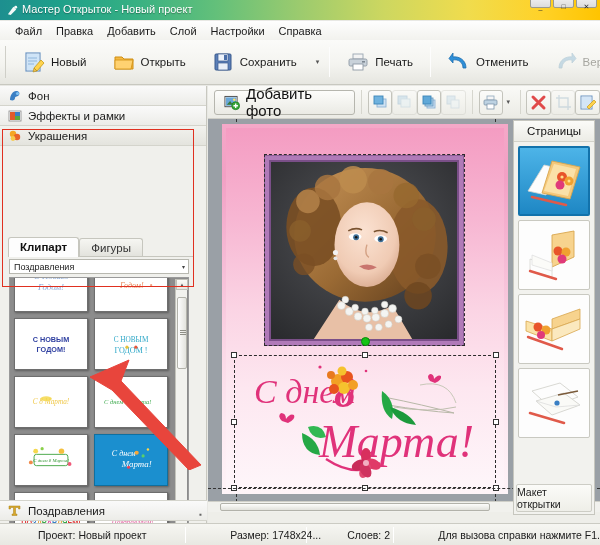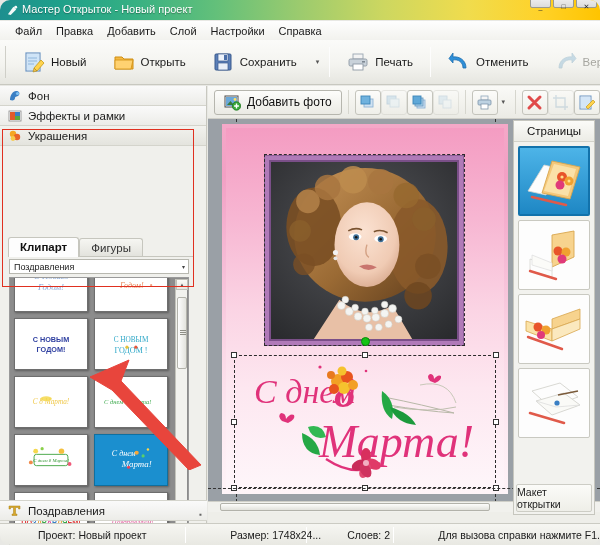--- a/index.html
+++ b/index.html
@@ -6,21 +6,20 @@
   html, body {
     width: 600px; height: 545px;
     font-family: "Liberation Sans", sans-serif;
     overflow: hidden;
     background: #e8e8e4;
   }
   #app {
     position: relative;
     width: 600px; height: 545px;
     overflow: hidden;
-    border-radius: 10px;
   }
 
   
   .titlebar {
     position: absolute; left: 0; top: 0; width: 600px; height: 20px;
     background: linear-gradient(to right,
        #1d8f8f 0%, #1fa08a 10%, #35b083 22%, #63c07a 36%,
        #9ccb6e 50%, #cdd760 64%, #f0dc4d 78%, #ffd229 90%, #ffc400 100%);
     overflow: hidden;
   }
@@ -207,21 +206,21 @@
     position: absolute; left: 0; top: 0; width: 392px; height: 33px;
     background: linear-gradient(to bottom, #fafaf7, #ebebe5);
     border-bottom: 1px solid #cfcfc8;
     display: flex; align-items: center; padding-left: 6px;
   }
   .addphoto {
     display: flex; align-items: center; gap: 6px;
     height: 25px; padding: 0 9px;
     background: linear-gradient(to bottom, #fdfdfb, #eaeae4);
     border: 1px solid #b6b6ae; border-radius: 3px;
-    font-size: 12px; color: #111; cursor: default;
+    font-size: 15px; color: #111; cursor: default;
   }
   .sb-sep { width: 1px; height: 24px; margin: 0 6px; background: #d6d6ce; }
   .sb-btn {
     width: 26px; height: 25px;
     border: 1px solid transparent; border-radius: 3px;
     display: flex; align-items: center; justify-content: center;
     cursor: default;
   }
   .sb-btn.framed {
     border-color: #c4c4bc;

